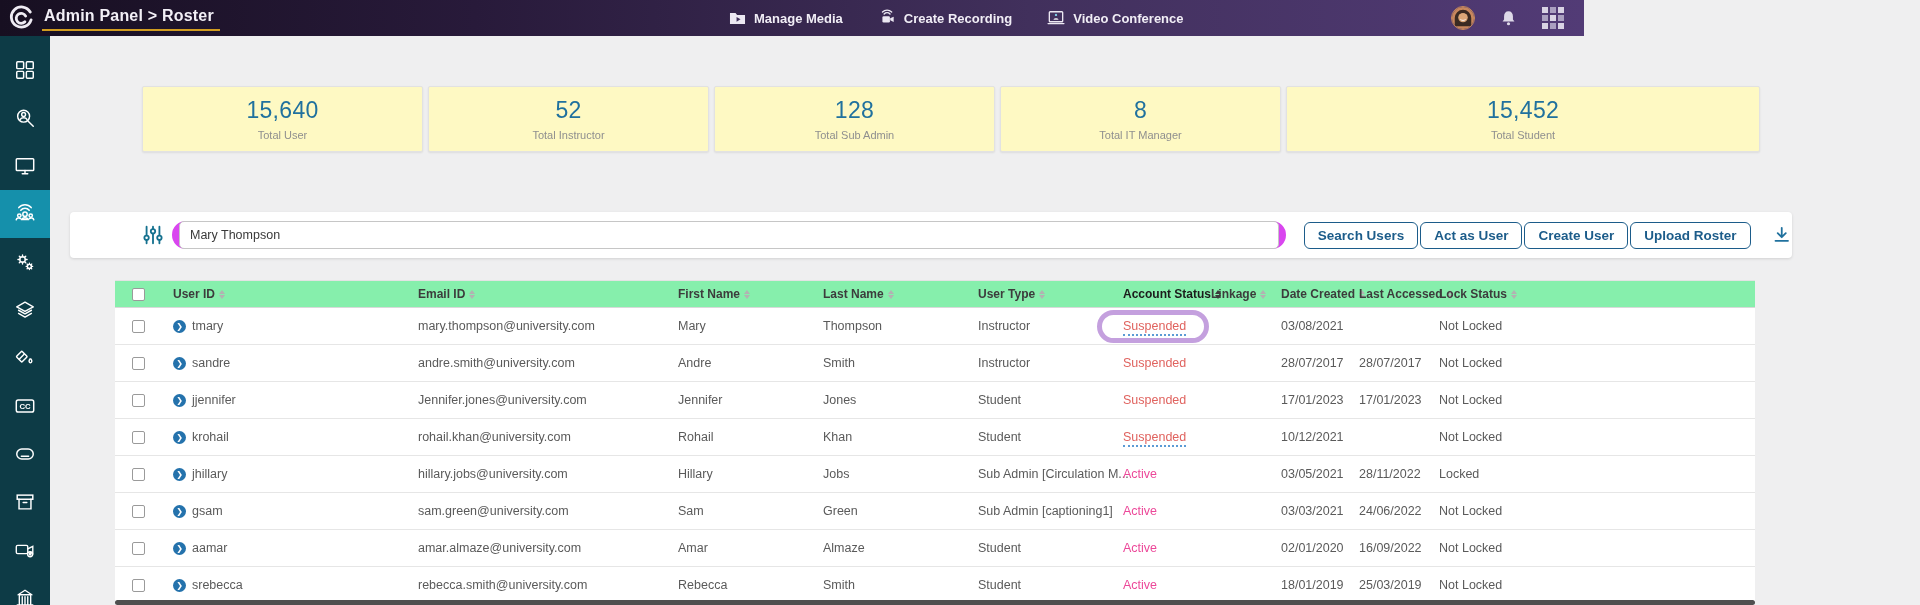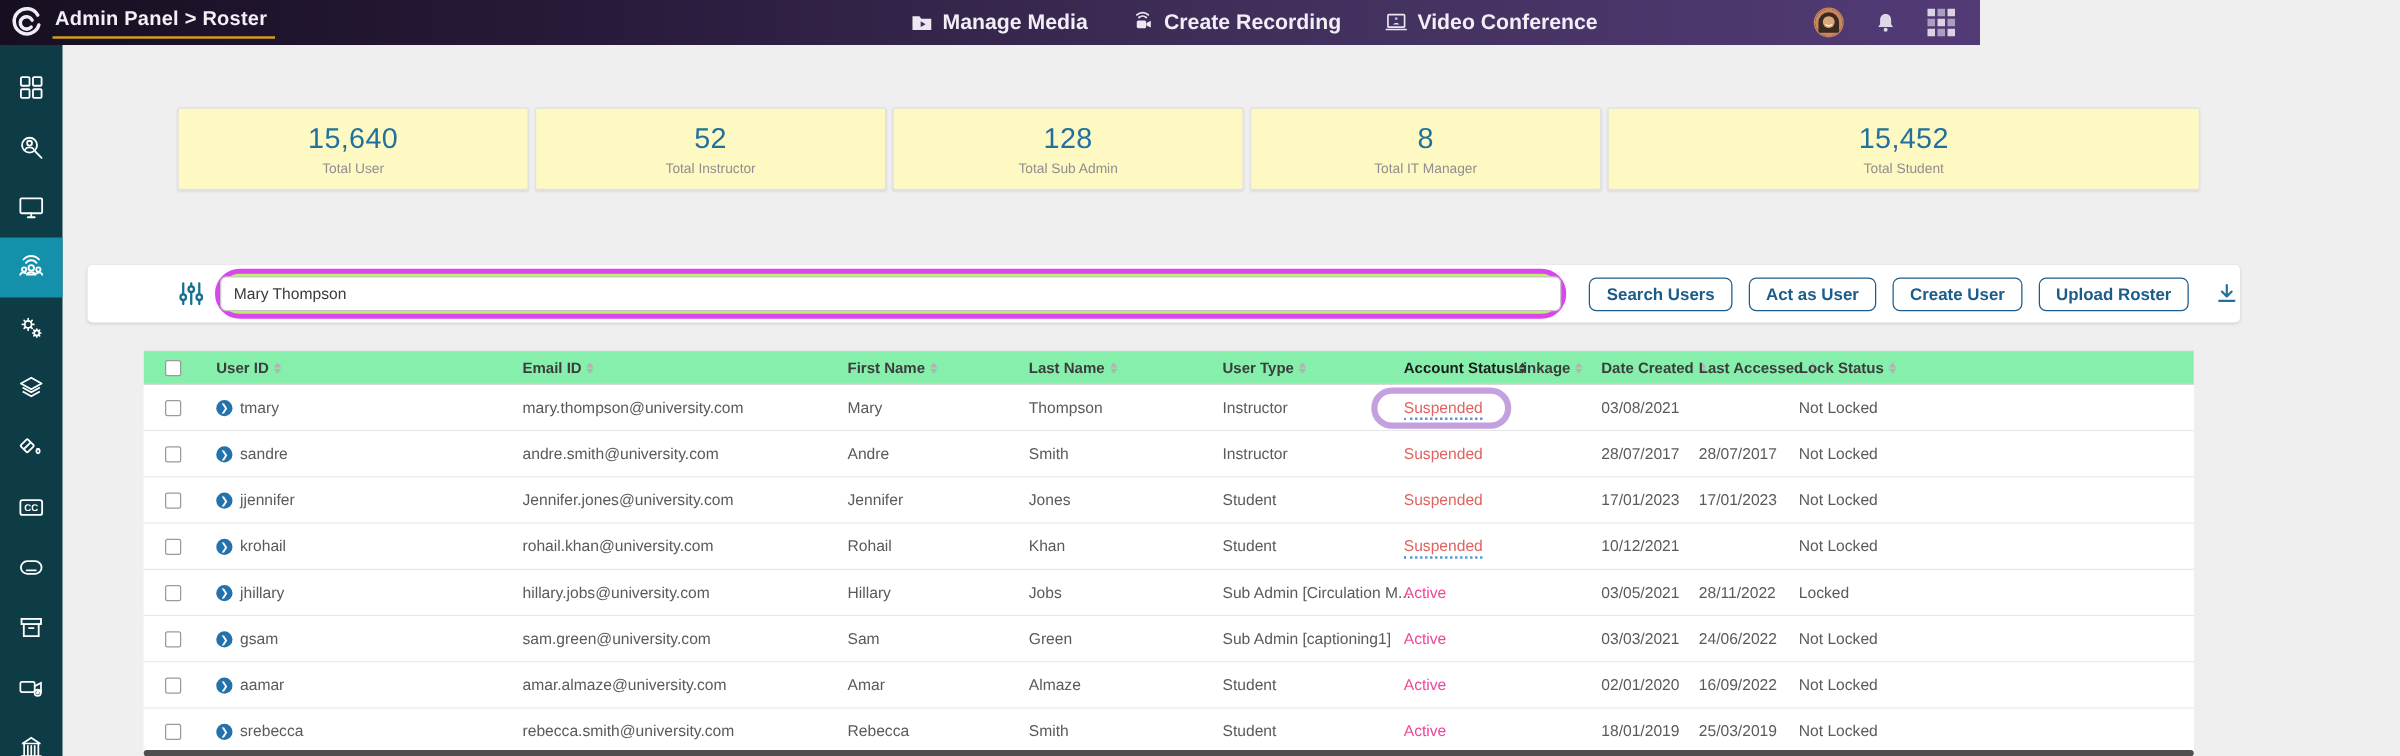--- a/index.html
+++ b/index.html
@@ -16,21 +16,21 @@
     background:linear-gradient(90deg,#170f21 0%,#281a3a 30%,#41305c 65%,#523b76 100%);
     display:flex; align-items:center; z-index:30;
   }
   .brand { display:flex; align-items:center; margin-left:8px; }
   .brand svg { margin-right:8px; }
   .brand-title {
     color:#f2eff6; font-size:16px; font-weight:bold; letter-spacing:.2px;
     border-bottom:2px solid #d19c20; padding:2px 6px 4px 2px;
   }
   .nav-menu { position:absolute; left:728px; top:0; height:36px; display:flex; align-items:center; gap:34px; }
-  .nav-item { display:flex; align-items:center; gap:7px; color:#f1eef6; font-size:17px; font-weight:bold; cursor:pointer; }
+  .nav-item { display:flex; align-items:center; gap:7px; color:#f1eef6; font-size:13px; font-weight:bold; cursor:pointer; }
   .nav-right { position:absolute; right:20px; top:0; height:36px; display:flex; align-items:center; gap:24px; }
   .avatar { width:24px; height:24px; border-radius:50%; overflow:hidden; border:1px solid #c88a5a; }
   .grid-icon { display:grid; grid-template-columns:repeat(3,6px); grid-template-rows:repeat(3,6px); gap:2px; }
   .grid-icon span { width:6px; height:6px; }
   .gi-a { background:#d9d3e4; } .gi-b { background:#aa9fc0; }
 
   
   .sidebar {
     position:absolute; top:36px; left:0; width:50px; height:569px;
     background:#0d3b46; padding-top:10px; z-index:20;
@@ -50,30 +50,30 @@
   .stat-label { color:#8f8f8f; font-size:11px; margin-top:5px; }
 
   
   .searchbar {
     position:absolute; left:70px; top:212px; width:1722px; height:46px;
     background:#ffffff; border-radius:4px; box-shadow:0 1px 3px rgba(0,0,0,.13);
     display:flex; align-items:center; z-index:10;
   }
   .filter-ic { margin-left:72px; flex:0 0 auto; cursor:pointer; }
   .hl-ring {
-    margin-left:8px; width:1140px; height:40px;
-    border:4px solid #d946ef; border-radius:21px;
+    margin-left:8px; width:1140px; height:28px;
+    border:7px solid #d946ef; border-radius:21px;
     display:flex; align-items:center; background:#bef264;
   }
   .search-input {
     width:100%; height:28px; border:1px solid #c6c6c6; border-radius:5px;
     padding:0 10px; font-size:12.5px; color:#3a3a3a; font-family:"Liberation Sans",sans-serif;
     outline:none;
   }
-  .btn-row { display:flex; gap:13px; margin-left:18px; }
+  .btn-row { display:flex; gap:2px; margin-left:18px; }
   .obtn {
     background:#fff; color:#1c5c8a; border:1.6px solid #1c5c8a; border-radius:6px;
     font-size:13.5px; font-weight:bold; padding:5px 13px; cursor:pointer; white-space:nowrap;
     font-family:"Liberation Sans",sans-serif;
   }
   .dl-ic { margin-left:20px; cursor:pointer; }
 
   
   .tablewrap { position:absolute; left:115px; top:280px; width:1640px; height:325px; background:#fff; }
   .thead {

